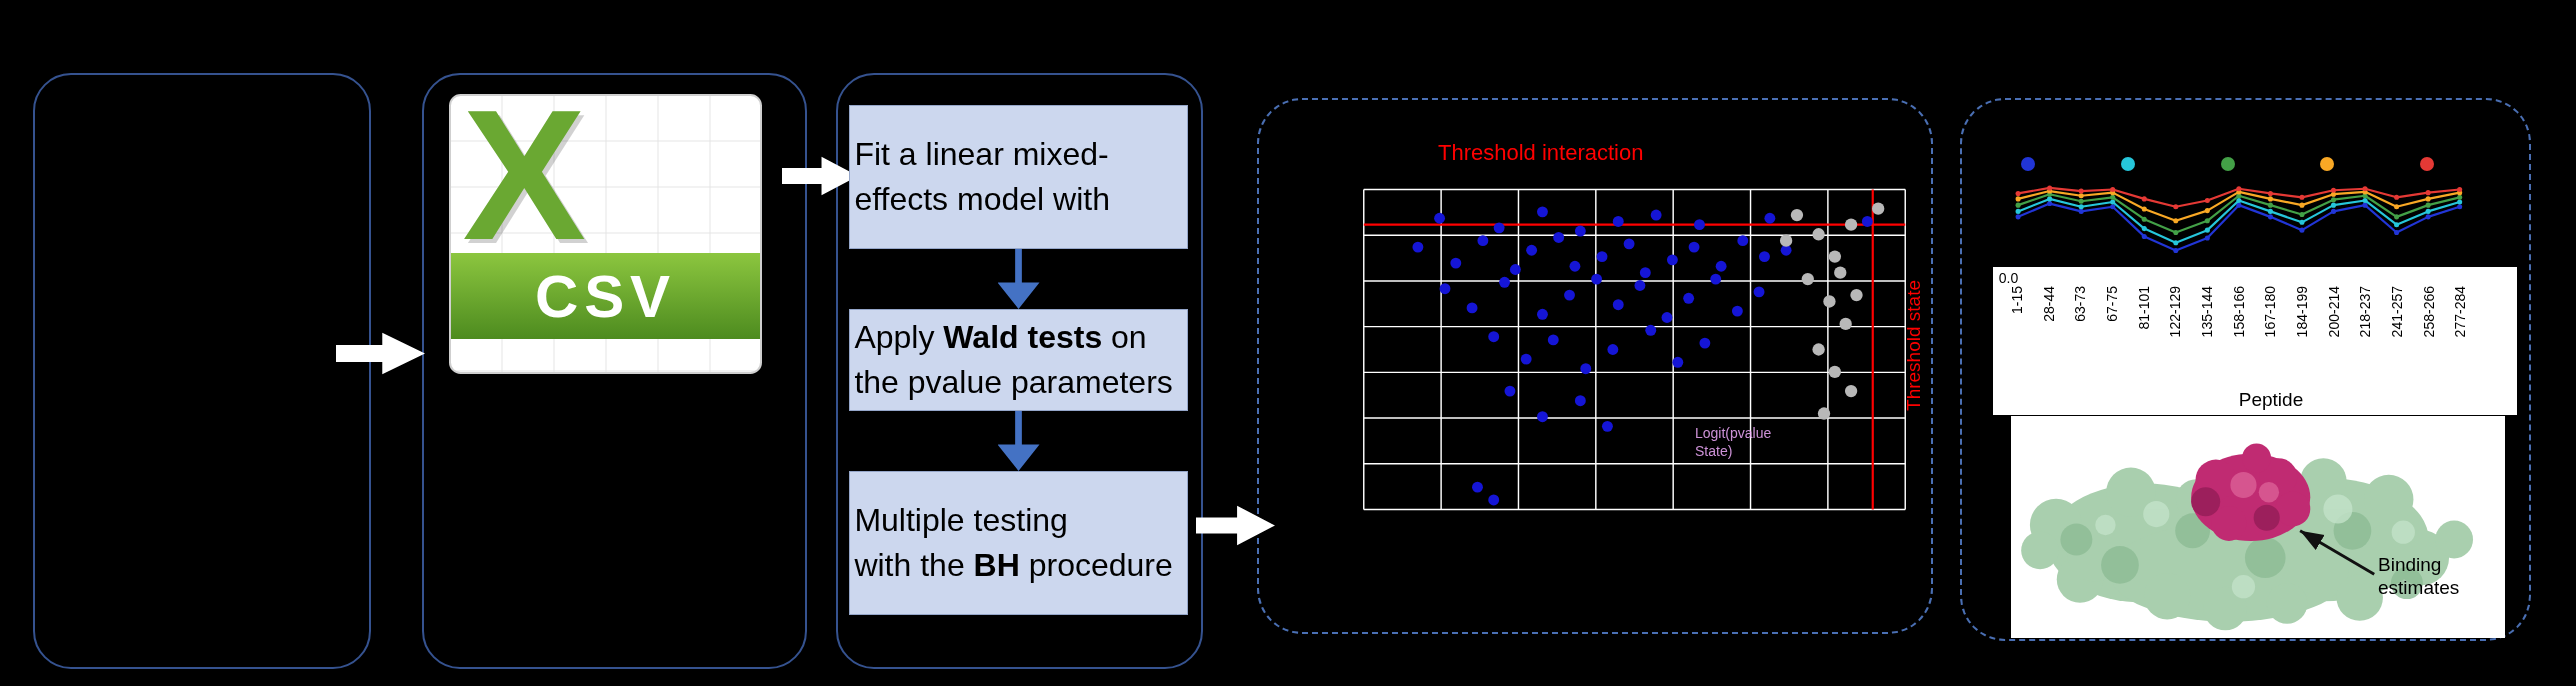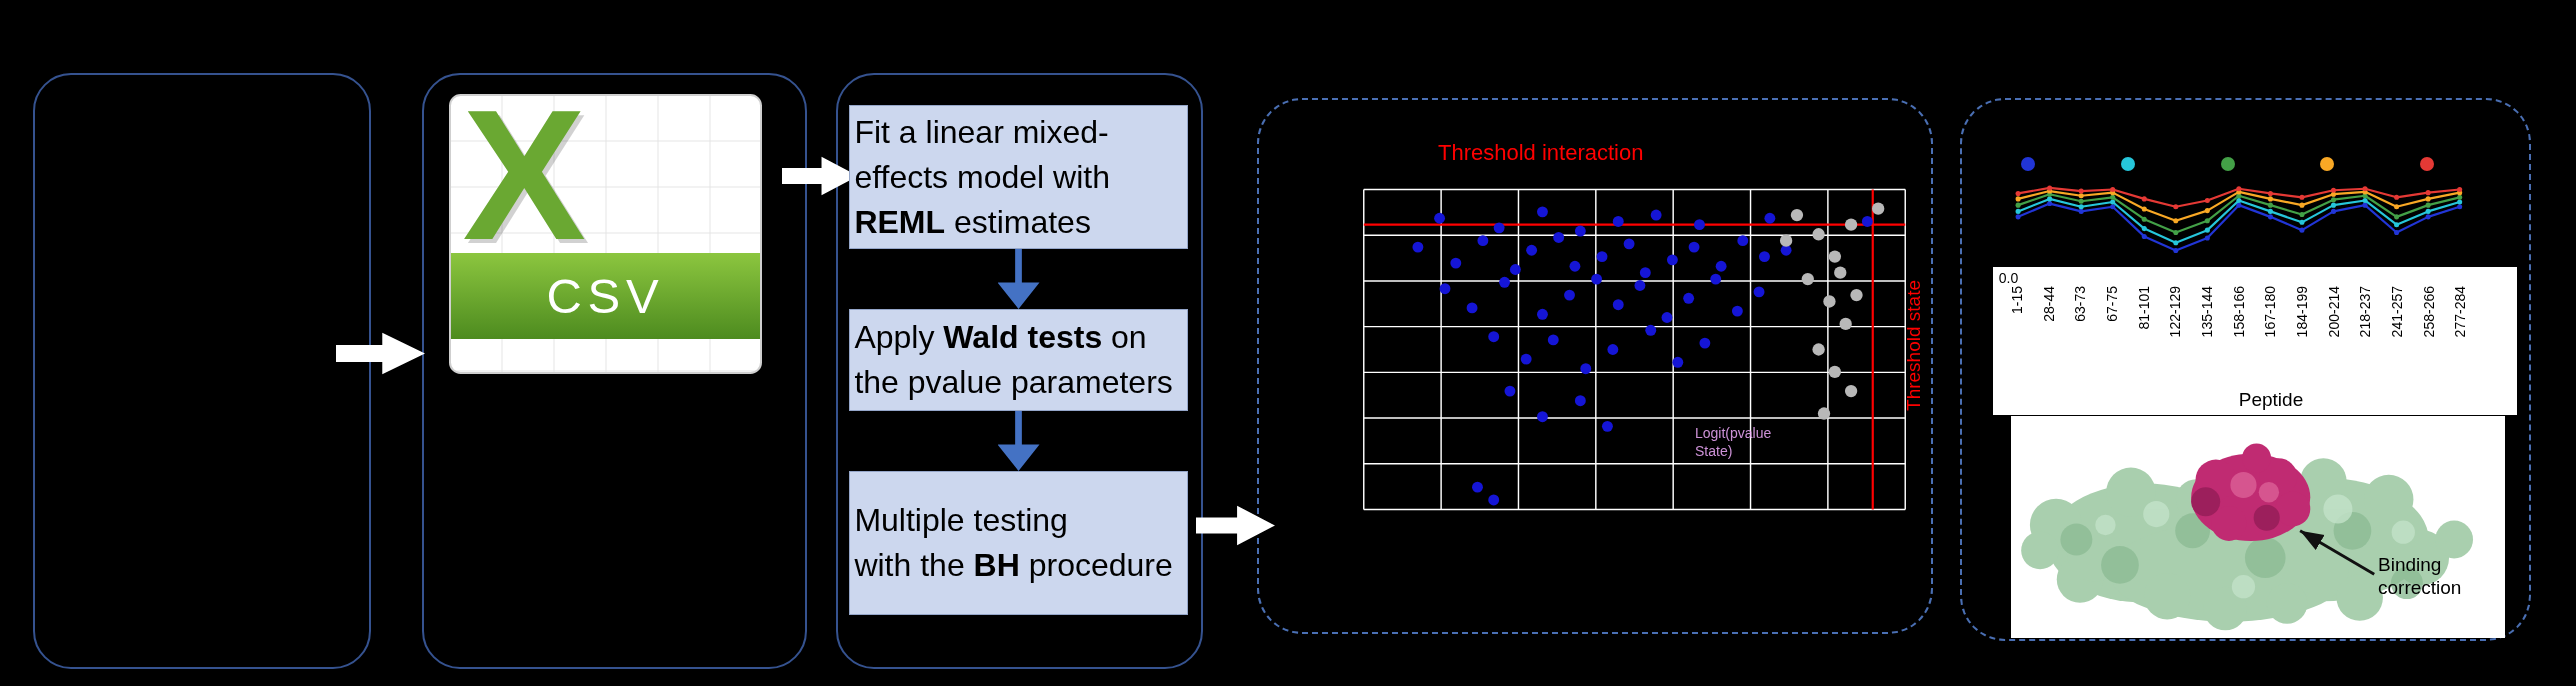--- a/index.html
+++ b/index.html
@@ -24,21 +24,21 @@
 
   
   #csv-icon{position:absolute;left:449px;top:94px;width:313px;height:280px}
   .csv-page{position:absolute;inset:0;background:#fff;border:2.2px solid #cfcfcf;border-radius:11.6px;
     background-image:linear-gradient(#e4e4e4 1.5px,transparent 1.5px),linear-gradient(90deg,#e4e4e4 1.5px,transparent 1.5px);
     background-size:52px 46px;background-position:-1.5px -1.5px;overflow:hidden}
   .csv-x{position:absolute;left:11.6px;top:-22px;font-size:185px;font-weight:700;color:var(--csv-letter,#6aa832);
     text-shadow:3.6px 3.6px 0 rgba(0,0,0,0.18);line-height:1.1}
   .csv-banner{position:absolute;left:0;right:0;top:57%;height:31%;
     background:linear-gradient(180deg,var(--csv-banner-top,#8cc63f),var(--csv-banner-bottom,#4d8b1f));
-    display:flex;align-items:center;justify-content:center;font-size:49px;font-weight:400;color:#fff;letter-spacing:5.8px}
+    display:flex;align-items:center;justify-content:center;font-size:60px;font-weight:700;color:#fff;letter-spacing:5.8px}
 
   
   #workflow-steps{position:absolute;left:849px;top:105px;width:339px;display:flex;flex-direction:column;align-items:stretch}
   .step-box{background:var(--step-box-fill,#ccd7ee);border:1.5px solid var(--step-box-border,#95a6c9);
     display:flex;flex-direction:column;justify-content:center;font-size:32px;line-height:45px;color:#000;padding:1.5px 4.4px}
   .step-box div{white-space:nowrap}
   .step-box .b{font-weight:700}
   #workflow-steps .step-box:nth-child(1){height:144px}
   #workflow-steps .step-box:nth-child(3){height:102px}
   #workflow-steps .step-box:nth-child(5){height:144px}
@@ -83,21 +83,20 @@
     <div class="csv-page">
       <div class="csv-x">X</div>
       <div class="csv-banner">CSV</div>
     </div>
   </div>
 
   <div id="workflow-steps">
       <div class="step-box">
         <div><span>Fit a linear mixed-</span></div>
         <div><span>effects model with</span></div>
-        <div><span class="b">REML</span><span> estimates</span></div>
       </div>
       <div class="down-arrow"></div>
       <div class="step-box">
         <div><span>Apply </span><span class="b">Wald tests</span><span> on</span></div>
         <div><span>the pvalue parameters</span></div>
       </div>
       <div class="down-arrow"></div>
       <div class="step-box">
         <div><span>Multiple testing</span></div>
         <div><span>with the </span><span class="b">BH</span><span> procedure</span></div>
@@ -364,17 +363,17 @@
           <circle cx="320" cy="95" r="18"></circle>
           <circle cx="355" cy="105" r="14"></circle>
         </g>
       <defs>
         <marker id="ah" markerWidth="10" markerHeight="8" refX="8" refY="3" orient="auto">
           <path d="M0,0 L8,3 L0,6 Z" fill="#111"></path>
         </marker>
       </defs>
       <line x1="500" y1="218" x2="398" y2="158" stroke="#111" stroke-width="4" marker-end="url(#ah)"></line>
     </svg>
-    <div id="binding-label">Binding correction</div>
+    <div id="binding-label">Binding estimates</div>
   </div>
 
 </div>
 
 
 </body></html>

